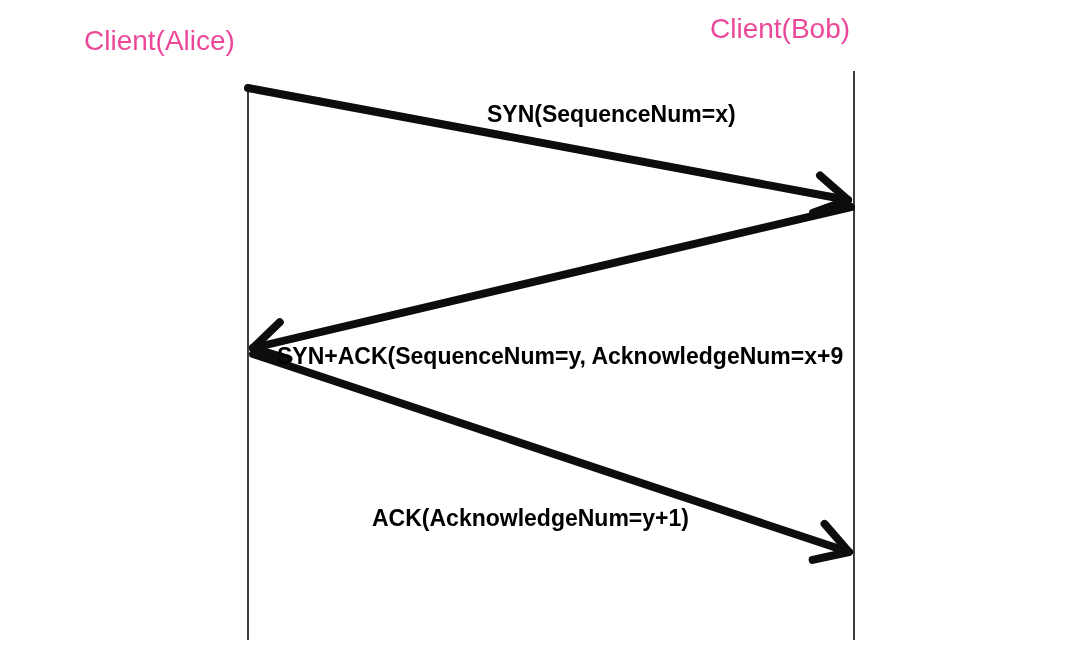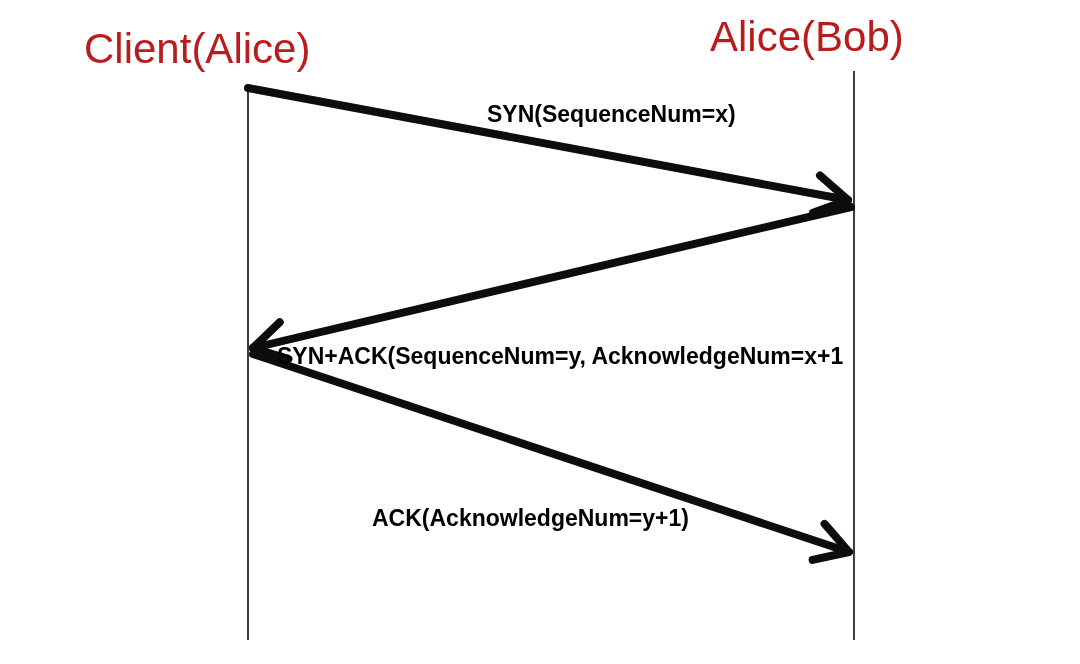--- a/index.html
+++ b/index.html
@@ -28,22 +28,22 @@
     fill: none;
   }
   .msg-line {
     stroke: #0d0d0d;
     stroke-width: 8;
     stroke-linecap: round;
     fill: none;
   }
   .actor-label {
     position: absolute;
-    color: #b91c1c;
-    font-size: 42px;
+    color: #ec4899;
+    font-size: 28px;
     font-weight: 400;
     line-height: 1.1;
     white-space: nowrap;
   }
   .actor-client { left: 84px; top: 26px; }
   .actor-server { left: 710px; top: 14px; }
   .msg-label {
     position: absolute;
     color: #000000;
     font-size: 23px;
@@ -70,21 +70,21 @@
     <line class="lifeline" x1="248" y1="88" x2="248" y2="640"></line>
     <line class="lifeline" x1="854" y1="71" x2="854" y2="640"></line>
 
     <line class="msg-line" x1="248" y1="88" x2="848" y2="200" marker-end="url(#arrowhead)"></line>
     <line class="msg-line" x1="851" y1="207" x2="253" y2="348" marker-end="url(#arrowhead)"></line>
     <line class="msg-line" x1="253" y1="354" x2="849" y2="552" marker-end="url(#arrowhead)"></line>
   </svg>
 
   <div class="actor-label actor-client">Client(Alice)</div>
 
-  <div class="actor-label actor-server">Alice(Bob)</div>
+  <div class="actor-label actor-server">Client(Bob)</div>
 
   <div class="msg-label msg-label-1">SYN(SequenceNum=x)</div>
 
-  <div class="msg-label msg-label-2">SYN+ACK(SequenceNum=y, AcknowledgeNum=x+1</div>
+  <div class="msg-label msg-label-2">SYN+ACK(SequenceNum=y, AcknowledgeNum=x+9</div>
 
   <div class="msg-label msg-label-3">ACK(AcknowledgeNum=y+1)</div>
 
 </div>
 
 </body></html>

